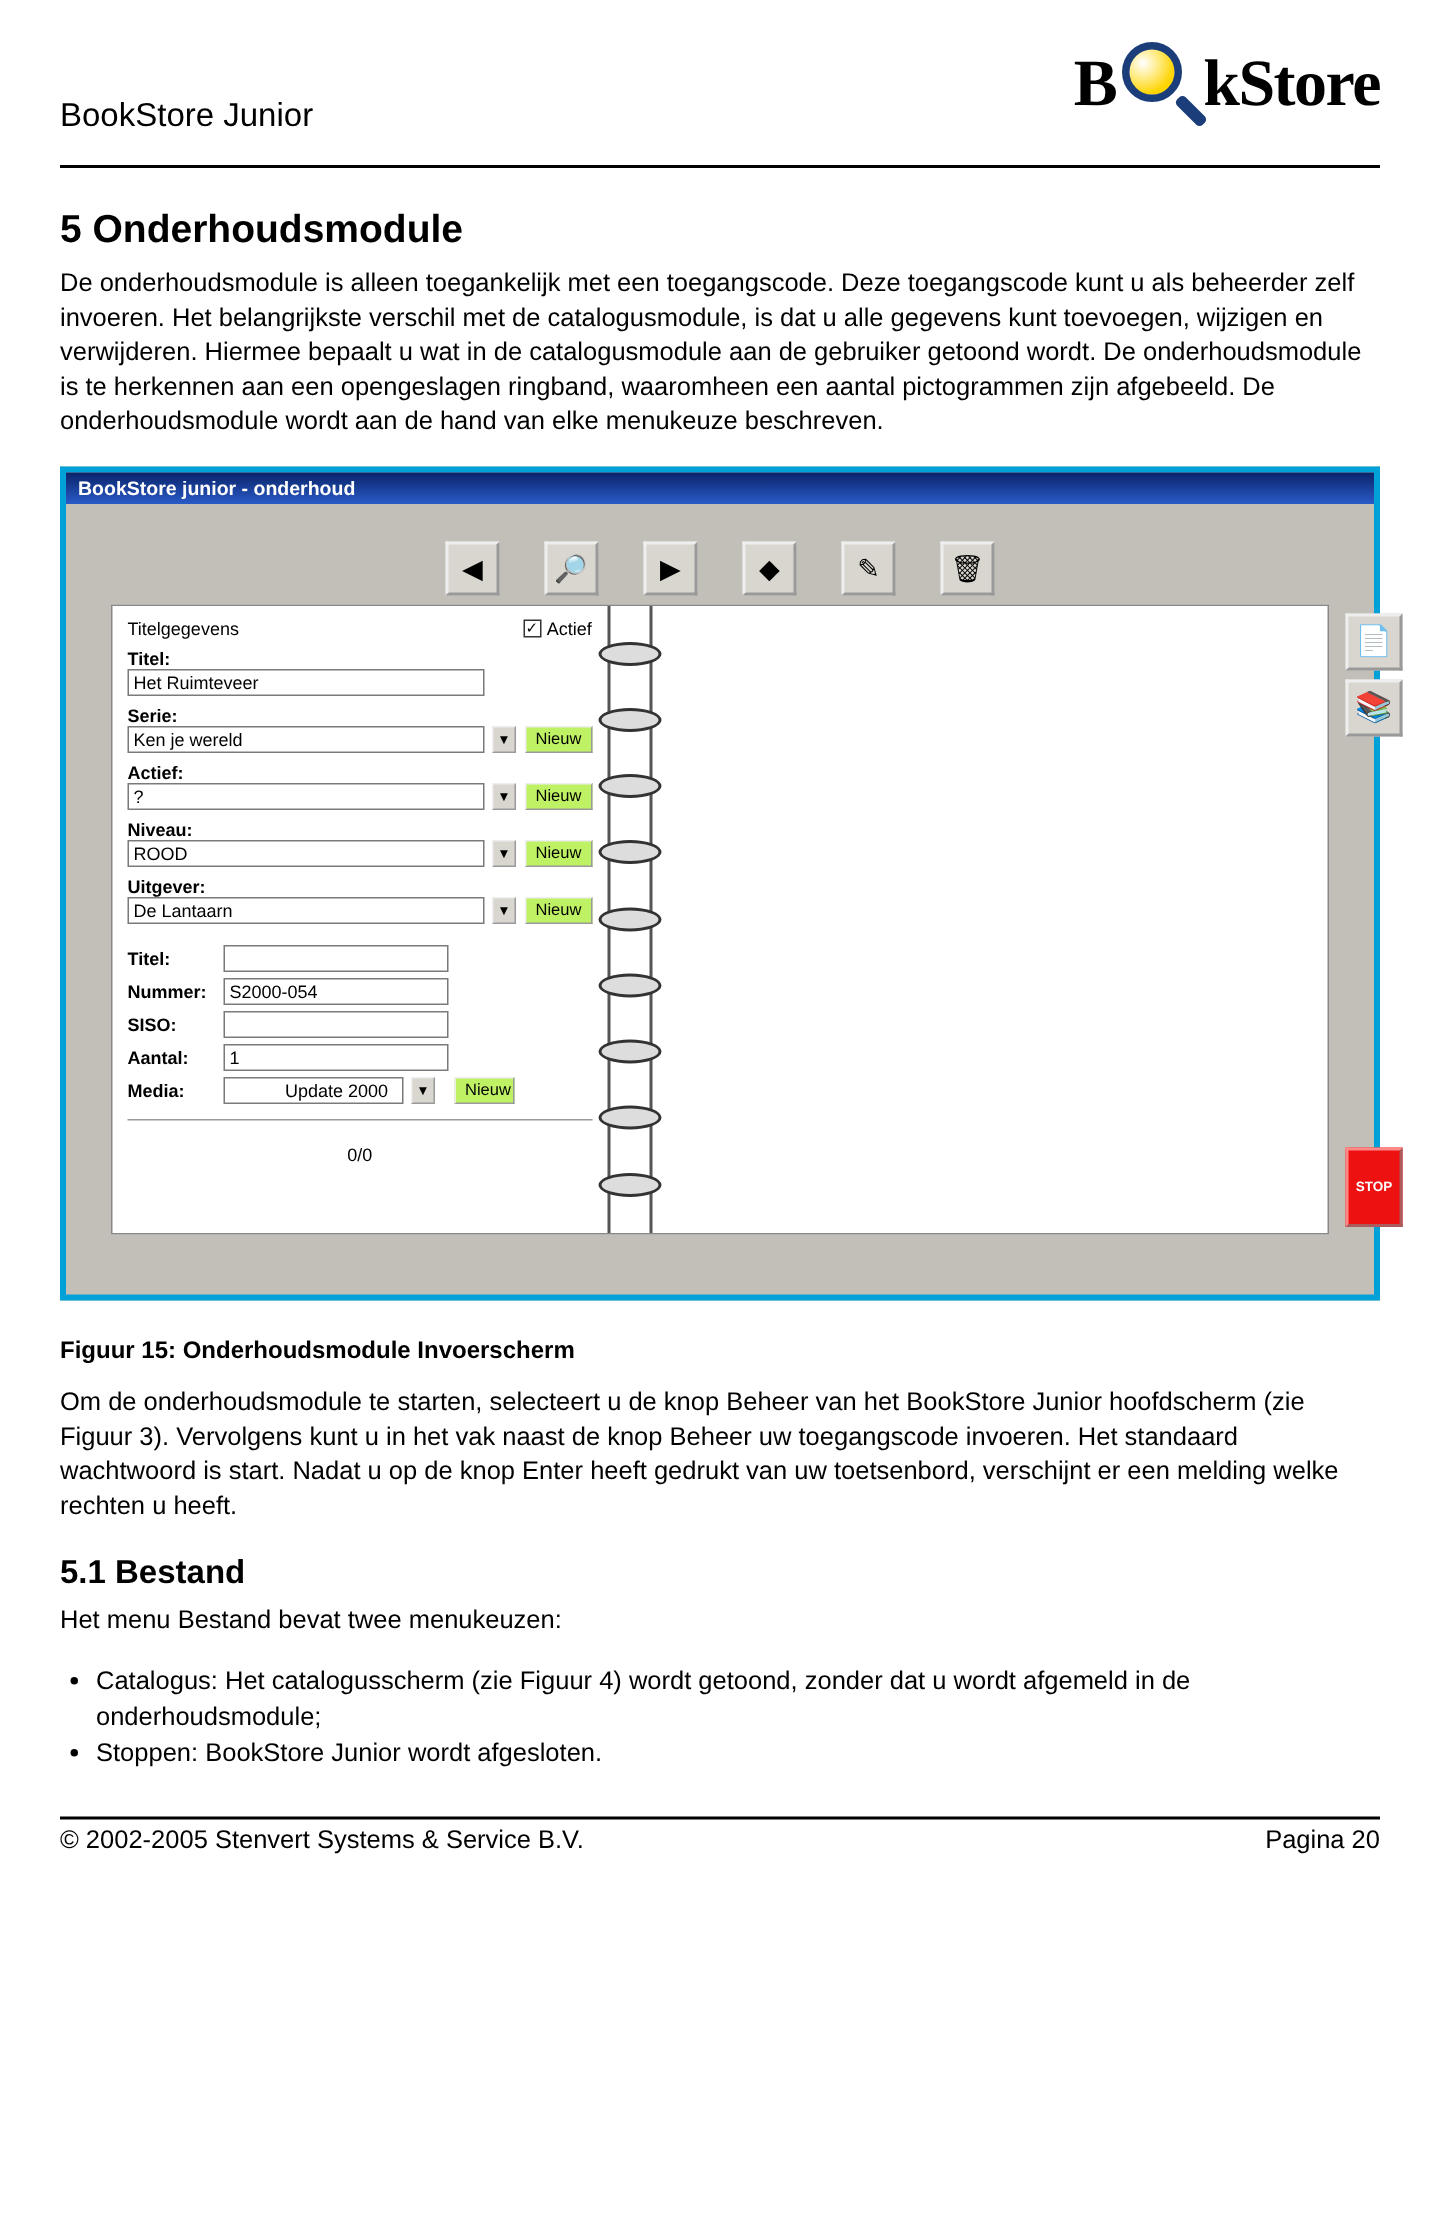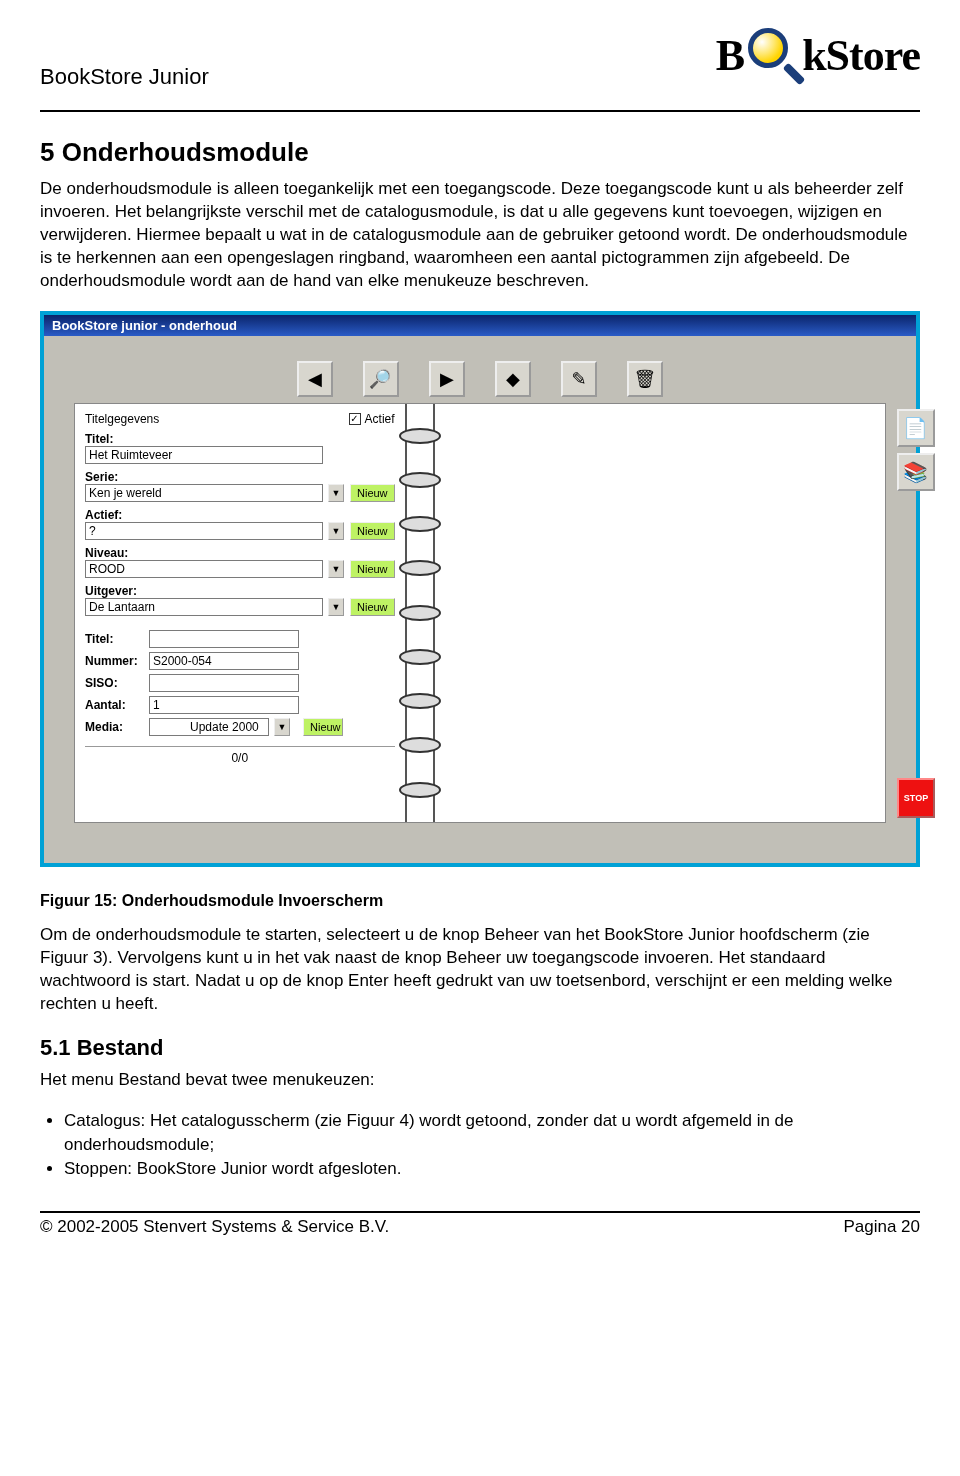--- a/index.html
+++ b/index.html
@@ -136,21 +136,21 @@
   .side-btn {
     width: 38px; height: 38px;
     background: #d8d6ce;
     border: 2px outset #eee;
     display: flex; align-items: center; justify-content: center;
     font-size: 20px;
   }
   .stop-btn {
     position: absolute;
     right: -50px; bottom: 4px;
-    width: 38px; height: 40px;
+    width: 38px; height: 53px;
     background: #e11;
     border: 2px outset #f88;
     color: #fff;
     font-size: 9px;
     font-weight: bold;
     display: flex; align-items: center; justify-content: center;
     font-family: Arial, sans-serif;
   }
   .card-sec-title {
     font-size: 12px;
@@ -183,21 +183,21 @@
     background: #d8d6ce;
     border: 1px outset #eee;
     display:inline-flex;align-items:center;justify-content:center;
     font-size:9px;
     margin-left:-1px;
   }
   .inline-grid { display:grid; grid-template-columns: 60px 150px 40px; gap:4px 4px; align-items:center; font-size:12px; font-weight:bold; margin-top:8px;}
   .inline-grid .finput { width: 150px;}
   .pager {
     text-align:center; font-size:12px; margin-top:10px;
-    border-top:1px solid #999; padding-top:4px;
+    border-top:1px solid #999; padding-top:16px;
   }
 
   .fig-caption {
     font-size: 16px;
     font-weight: bold;
     margin: 10px 0 14px 0;
   }
   h2.subsection {
     font-size: 22px;
     font-weight: bold;

